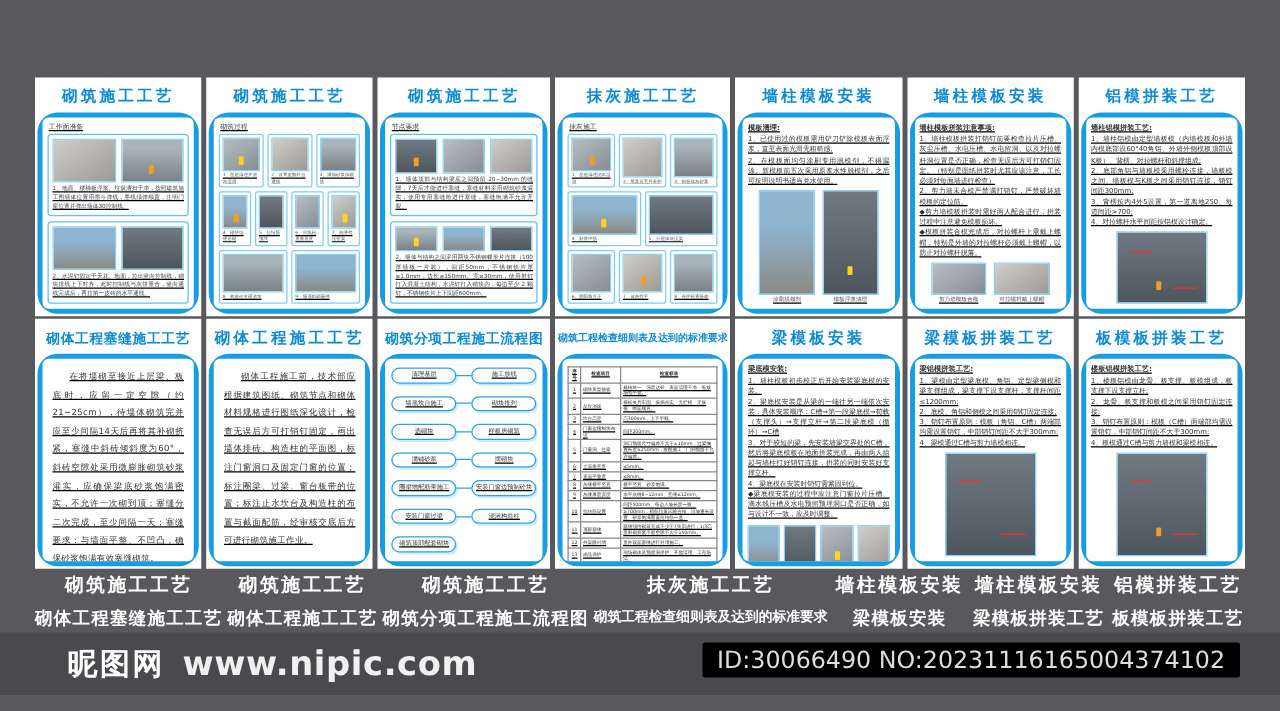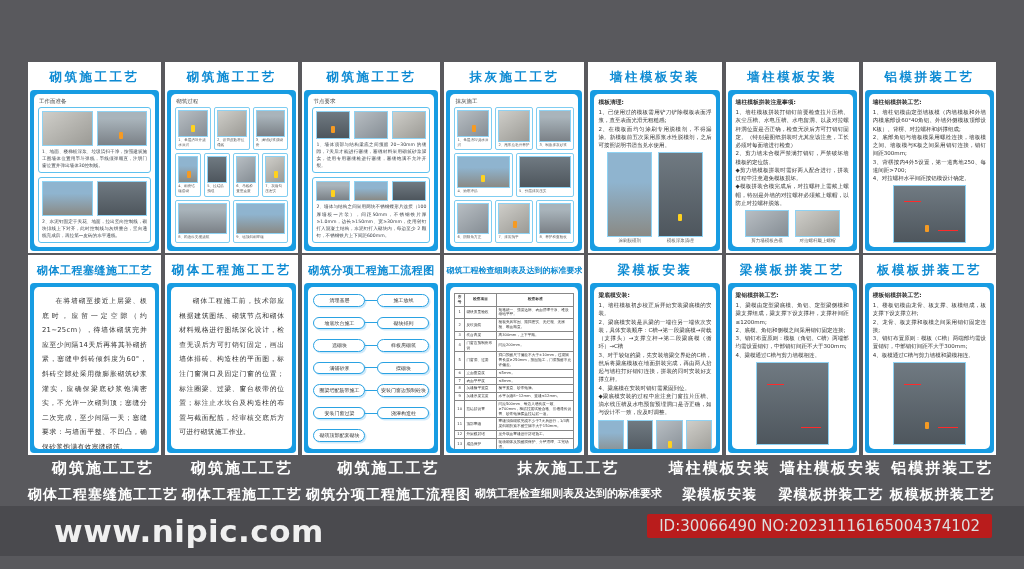--- a/index.html
+++ b/index.html
@@ -9,21 +9,21 @@
 
   
   #board{position:absolute;left:28px;top:62px;width:968px;height:393px;
          display:grid;grid-template-columns:repeat(7,1fr);
          grid-template-rows:191px 200px;column-gap:4px;row-gap:2px;}
   .panel{background:#fff;display:flex;flex-direction:column;padding:2px;}
   .panel-header{height:26px;display:flex;align-items:center;justify-content:center;overflow:hidden;}
   .panel-title{color:#0e8bd3;font-weight:bold;font-size:12.5px;letter-spacing:2.5px;white-space:nowrap;}
   .panel-title.long{font-size:11px;letter-spacing:0.5px;}
   .panel-title.xlong{font-size:8px;letter-spacing:0;}
-  .panel-body{flex:1;background:#189ce2;border-radius:4px;padding:4px;min-height:0;}
+  .panel-body{flex:1;background:#189ce2;border-radius:16px;padding:4px;min-height:0;text-decoration:underline;}
   .card{background:#fff;border-radius:5px;height:100%;padding:4px;overflow:hidden;
         display:flex;flex-direction:column;}
   .section-label{font-size:5.5px;color:#444;margin:0 0 2px 1px;flex:0 0 auto;}
 
   
   .ph{border:1px solid #8ed2f3;flex:1;min-height:0;position:relative;overflow:hidden;background:#aaa;}
   .ph-a{background:linear-gradient(145deg,#cfcec9,#9b9a95);}
   .ph-b{background:linear-gradient(180deg,#a9b4bb 20%,#7b8187);}
   .ph-c{background:linear-gradient(180deg,#8fb4cf 35%,#8a8a85);}
   .ph-d{background:linear-gradient(180deg,#707a82,#4e565d);}
@@ -79,23 +79,23 @@
           grid-template-columns:repeat(7,1fr);column-gap:4px;text-align:center;color:#fff;}
   .lblcol{overflow:visible;}
   .lbl-l1{font-size:15px;font-weight:bold;letter-spacing:2px;white-space:nowrap;}
   .lbl-l2{font-size:14px;font-weight:bold;letter-spacing:1px;white-space:nowrap;margin-top:8px;}
   .lbl-l2.small{font-size:11px;letter-spacing:0;}
 
   
   #wmbar{position:absolute;left:0;bottom:0;width:1024px;height:50px;background:#4a4a4e;}
   .wm-left{position:absolute;left:54px;top:0;height:50px;display:flex;align-items:center;gap:14px;}
   .wm-brand{color:#fff;font-weight:bold;font-size:24px;letter-spacing:2px;}
-  .wm-url{color:#f0f0f0;font-weight:bold;font-size:31px;letter-spacing:0.5px;}
-  .wm-idbox{position:absolute;right:32px;top:8px;background:#b91c1c;color:#ddd;
-            font-size:15px;padding:3px 12px;border-radius:2px;white-space:nowrap;}
+  .wm-url{color:#f0f0f0;font-weight:bold;font-size:27px;letter-spacing:0.5px;}
+  .wm-idbox{position:absolute;right:32px;top:8px;background:#000000;color:#ddd;
+            font-size:19px;padding:3px 12px;border-radius:2px;white-space:nowrap;}
 </style>
 </head>
 <body>
 
 <div class="stage">
 
   <div id="board">
       <div class="panel">
         <div class="panel-header">
           <span class="panel-title">砌筑施工工艺</span>
@@ -573,18 +573,19 @@
       <div class="lbl-l2">梁模板拼装工艺</div>
     </div>
     <div class="lblcol">
       <div class="lbl-l1">铝模拼装工艺</div>
       <div class="lbl-l2">板模板拼装工艺</div>
     </div>
   </div>
 
   <div id="wmbar">
     <div class="wm-left">
+      <span class="wm-brand">昵图网</span>
       <span class="wm-url">www.nipic.com</span>
     </div>
     <div class="wm-idbox">ID:30066490 NO:20231116165004374102</div>
   </div>
 
 </div>
 
 </body></html>

